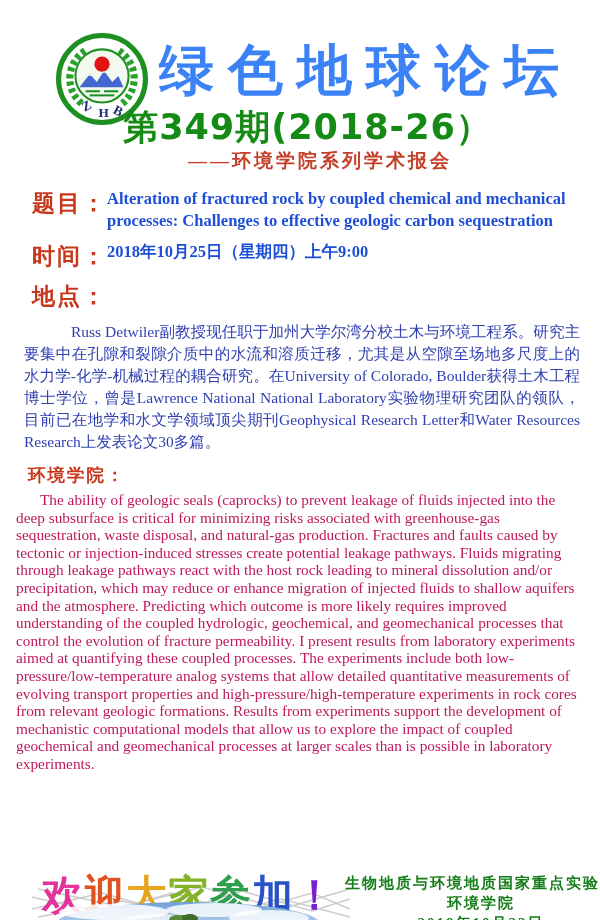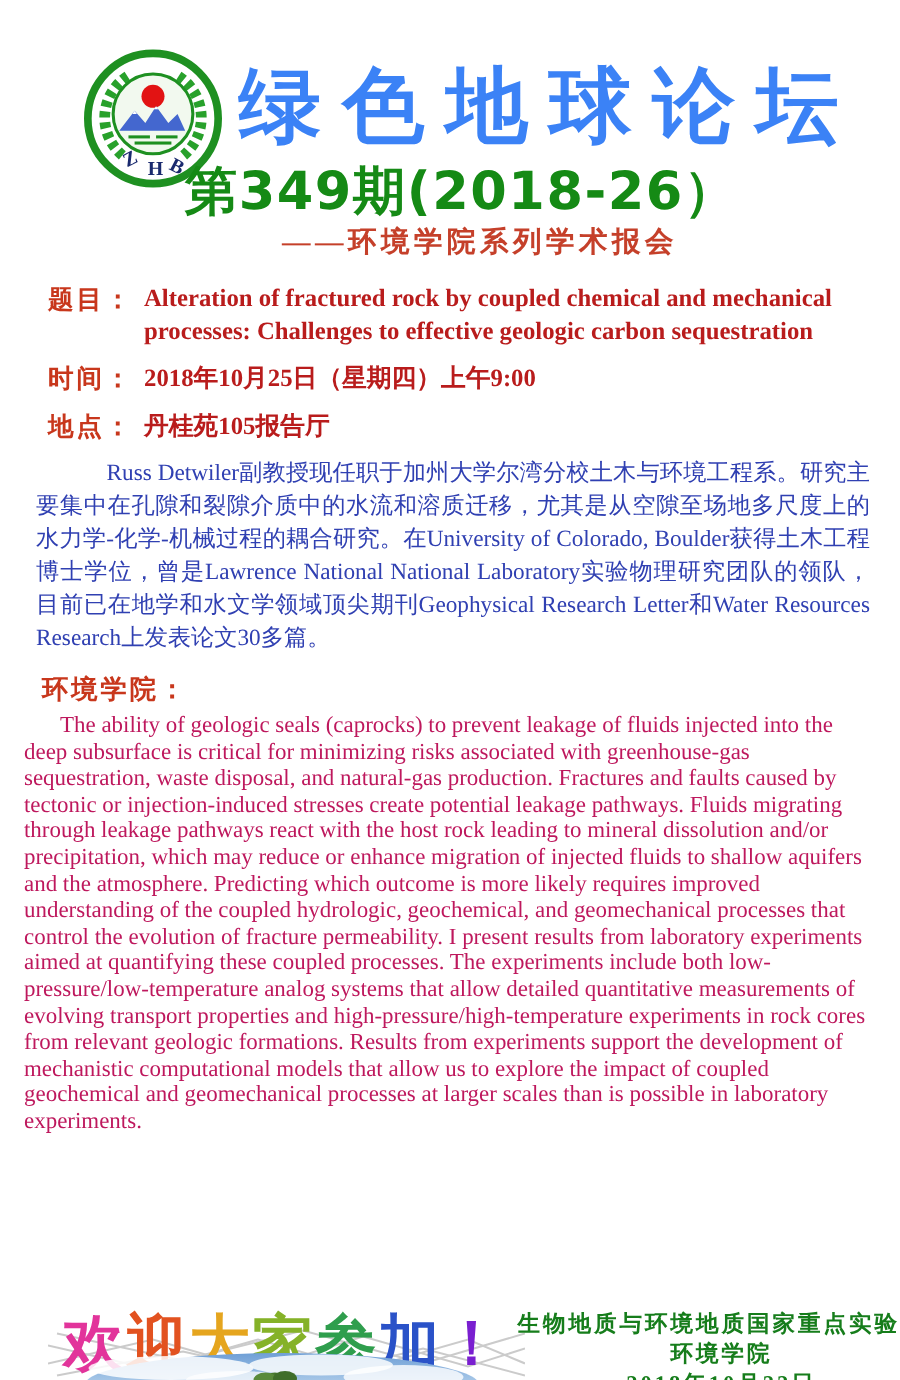--- a/index.html
+++ b/index.html
@@ -25,23 +25,23 @@
     font-size:19px;font-weight:bold;color:#c5402a;letter-spacing:3px;white-space:nowrap;
   }
   
   .content{padding:6px 24px 0 32px;}
   .intro{
     margin:6px 0 8px 0;font-size:17px;line-height:24px;font-weight:bold;
     color:#2431a8;text-indent:50px;
   }
   .field-row{display:flex;margin:4px 0 9px 0;}
   .field-label{
-    flex:0 0 64px;font-size:17px;font-weight:bold;color:#c8371c;letter-spacing:2px;white-space:nowrap;
+    flex:0 0 64px;font-size:23px;font-weight:bold;color:#c8371c;letter-spacing:2px;white-space:nowrap;
   }
-  .field-value{flex:1;font-size:16.5px;line-height:22px;font-weight:bold;color:#b91c1c;}
+  .field-value{flex:1;font-size:16.5px;line-height:22px;font-weight:bold;color:#1d4ed8;}
   .sec-heading{
     margin:10px 0 4px -4px;font-size:17.5px;font-weight:bold;color:#c8371c;letter-spacing:2px;
   }
   .bio-text{
     margin:2px 0 0 -8px;width:556px;font-size:15.5px;line-height:22px;color:#3040b2;
     text-align:justify;text-indent:47px;
   }
   .abstract-text{
     margin:2px 0 0 -16px;width:562px;font-size:15.3px;line-height:17.6px;color:#be185d;
     text-align:left;text-indent:24px;
@@ -101,21 +101,20 @@
       <div class="field-value">Alteration of fractured rock by coupled chemical and mechanical processes: Challenges to effective geologic carbon sequestration</div>
     </div>
 
     <div class="field-row">
       <div class="field-label">时间：</div>
       <div class="field-value">2018年10月25日（星期四）上午9:00</div>
     </div>
 
     <div class="field-row">
       <div class="field-label">地点：</div>
-      <div class="field-value">丹桂苑105报告厅</div>
     </div>
 
     <p class="bio-text">Russ Detwiler副教授现任职于加州大学尔湾分校土木与环境工程系。研究主要集中在孔隙和裂隙介质中的水流和溶质迁移，尤其是从空隙至场地多尺度上的水力学-化学-机械过程的耦合研究。在University of Colorado, Boulder获得土木工程博士学位，曾是Lawrence National National Laboratory实验物理研究团队的领队，目前已在地学和水文学领域顶尖期刊Geophysical Research Letter和Water Resources Research上发表论文30多篇。</p>
 
     <div class="sec-heading">环境学院：</div>
     <p class="abstract-text">The ability of geologic seals (caprocks) to prevent leakage of fluids injected into the deep subsurface is critical for minimizing risks associated with greenhouse-gas sequestration, waste disposal, and natural-gas production. Fractures and faults caused by tectonic or injection-induced stresses create potential leakage pathways. Fluids migrating through leakage pathways react with the host rock leading to mineral dissolution and/or precipitation, which may reduce or enhance migration of injected fluids to shallow aquifers and the atmosphere. Predicting which outcome is more likely requires improved understanding of the coupled hydrologic, geochemical, and geomechanical processes that control the evolution of fracture permeability. I present results from laboratory experiments aimed at quantifying these coupled processes. The experiments include both low-pressure/low-temperature analog systems that allow detailed quantitative measurements of evolving transport properties and high-pressure/high-temperature experiments in rock cores from relevant geologic formations. Results from experiments support the development of mechanistic computational models that allow us to explore the impact of coupled geochemical and geomechanical processes at larger scales than is possible in laboratory experiments.</p>
   </div>
 
   <div class="footer">
 

